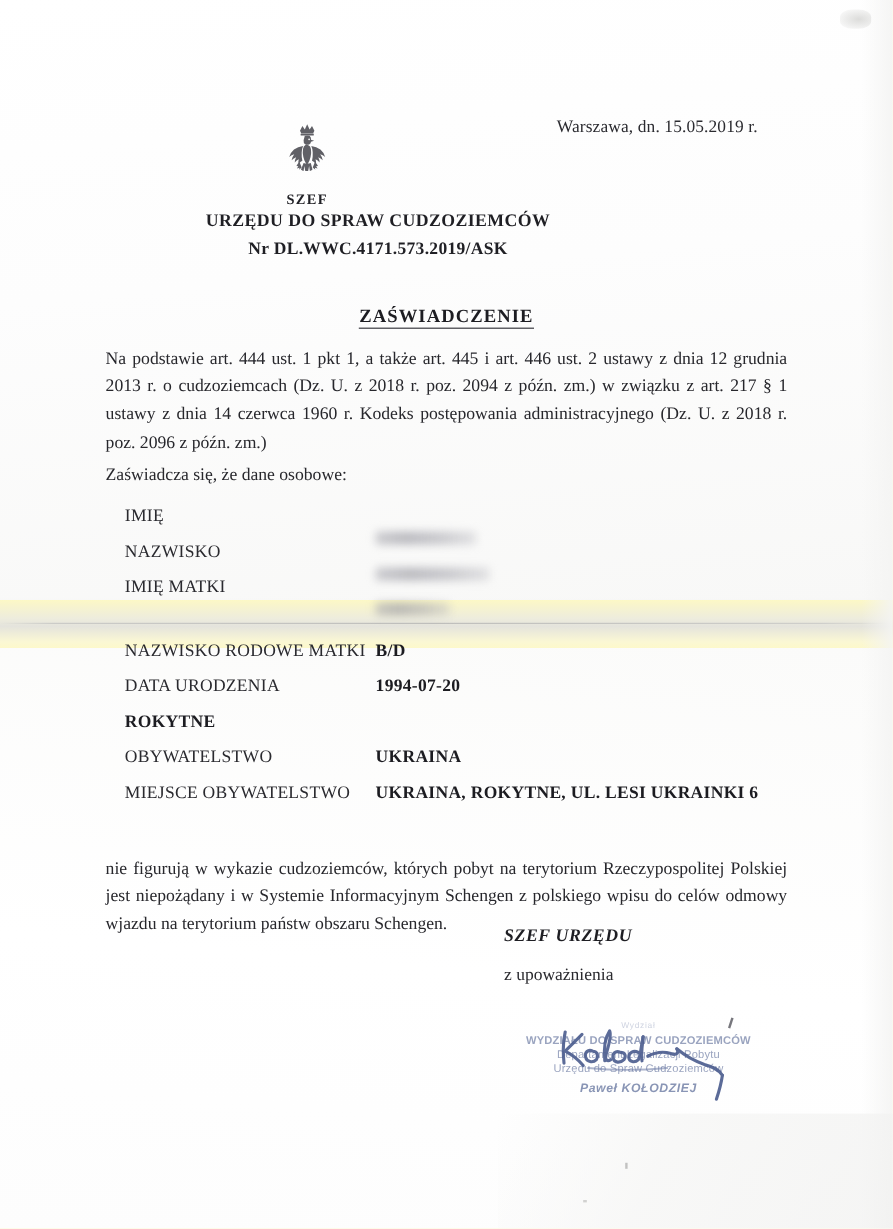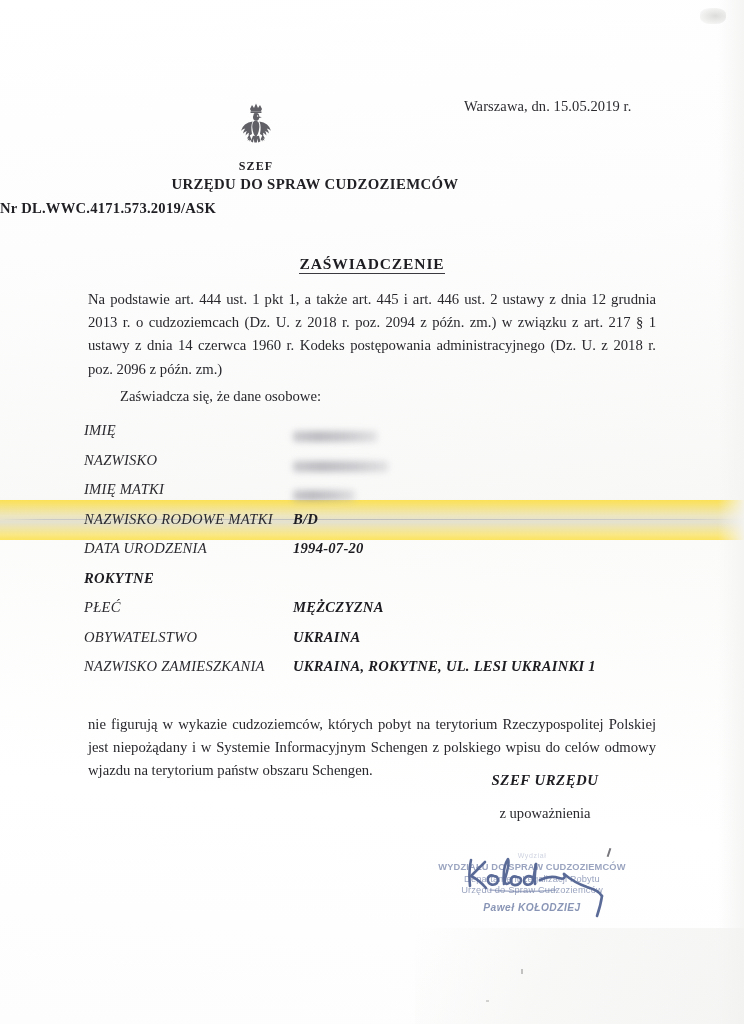--- a/index.html
+++ b/index.html
@@ -6,21 +6,21 @@
     margin: 0;
     padding: 0;
     background: #ffffff;
   }
 
   #page {
     position: relative;
     width: 744px;
     height: 1024px;
     margin: 0 auto;
-    background: #fde047;
+    background: #fef9c3;
     overflow: hidden;
     font-family: "Liberation Serif", "DejaVu Serif", serif;
     color: #26262b;
   }
 
   
   .scan-wash {
     position: absolute;
     pointer-events: none;
   }
@@ -98,20 +98,21 @@
     text-align: center;
     font-size: 14.8px;
     font-weight: bold;
     letter-spacing: 0.35px;
     color: #1f1f24;
   }
   #reference-number {
     position: absolute;
     left: 0; top: 200px;
     width: 630px;
+    text-align: center;
     font-size: 14.6px;
     font-weight: bold;
     letter-spacing: 0.25px;
     color: #1f1f24;
   }
 
   
   #doc-title {
     position: absolute;
     left: 0; top: 255px;
@@ -137,53 +138,52 @@
   }
   #legal-basis {
     left: 88px; top: 288px;
     width: 568px;
   }
   #intro-line {
     position: absolute;
     left: 88px; top: 388px;
     font-size: 14.7px;
     color: #27272c;
-    margin-left: 32px;
   }
   #closing-par {
     left: 88px; top: 713px;
     width: 568px;
   }
 
   
   #data-table {
     position: absolute;
-    left: 84px; top: 422px;
+    left: 104px; top: 422px;
     width: 580px;
-    font-style: italic;
   }
   .data-row {
     display: flex;
     align-items: baseline;
     height: 29.5px;
   }
   .data-label {
     width: 209px;
     flex: 0 0 209px;
     font-size: 14.6px;
     letter-spacing: 0.25px;
     color: #2a2a2f;
     white-space: nowrap;
   }
   .data-value {
     font-size: 14.6px;
     font-weight: bold;
     letter-spacing: 0.25px;
     color: #1c1c21;
     white-space: nowrap;
+    margin-top: 24px;
   }
   .data-value.redacted {
     color: transparent;
     background: linear-gradient(to right,
       rgba(176,176,182,0.62) 0%,
       rgba(160,160,168,0.70) 30%,
       rgba(170,170,177,0.60) 65%,
       rgba(190,190,196,0.38) 100%);
     filter: blur(3.4px);
     border-radius: 2px;
@@ -194,21 +194,20 @@
   #redact-imie        { width: 84px; }
   #redact-nazwisko    { width: 95px; }
   #redact-imie-ojca   { width: 78px; }
   #redact-imie-matki  { width: 62px; }
 
   
   #signature-block {
     position: absolute;
     left: 420px; top: 772px;
     width: 250px;
-    text-align: center;
   }
   #signature-title {
     font-size: 14.8px;
     font-weight: bold;
     font-style: italic;
     letter-spacing: 0.5px;
     color: #1e1e23;
   }
   #signature-subtitle {
     margin-top: 16px;
@@ -346,33 +345,29 @@
 
     <div class="data-row">
       <div class="data-label">DATA URODZENIA</div>
       <div class="data-value">1994-07-20</div>
     </div>
 
     <div class="data-row">
       <div class="data-value">ROKYTNE</div>
     </div>
 
-    <div class="data-row">
-      <div class="data-label">PŁEĆ</div>
-      <div class="data-value">MĘŻCZYZNA</div>
-    </div>
 
     <div class="data-row">
       <div class="data-label">OBYWATELSTWO</div>
       <div class="data-value">UKRAINA</div>
     </div>
 
     <div class="data-row">
-      <div class="data-label">NAZWISKO ZAMIESZKANIA</div>
-      <div class="data-value">UKRAINA, ROKYTNE, UL. LESI UKRAINKI 1</div>
+      <div class="data-label">MIEJSCE OBYWATELSTWO</div>
+      <div class="data-value">UKRAINA, ROKYTNE, UL. LESI UKRAINKI 6</div>
     </div>
 
   </div>
 
   <div class="body-par" id="closing-par">nie figurują w wykazie cudzoziemców, których pobyt na terytorium Rzeczypospolitej Polskiej jest niepożądany i w Systemie Informacyjnym Schengen z polskiego wpisu do celów odmowy wjazdu na terytorium państw obszaru Schengen.</div>
 
   <div id="signature-block">
     <div id="signature-title">SZEF URZĘDU</div>
     <div id="signature-subtitle">z upoważnienia</div>
   </div>

